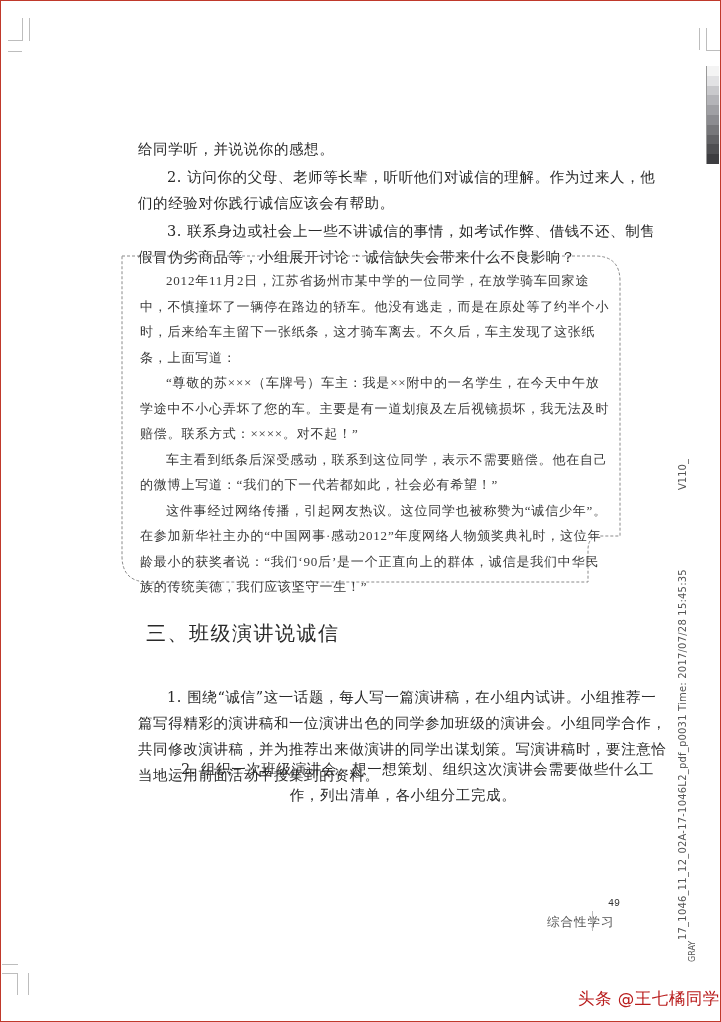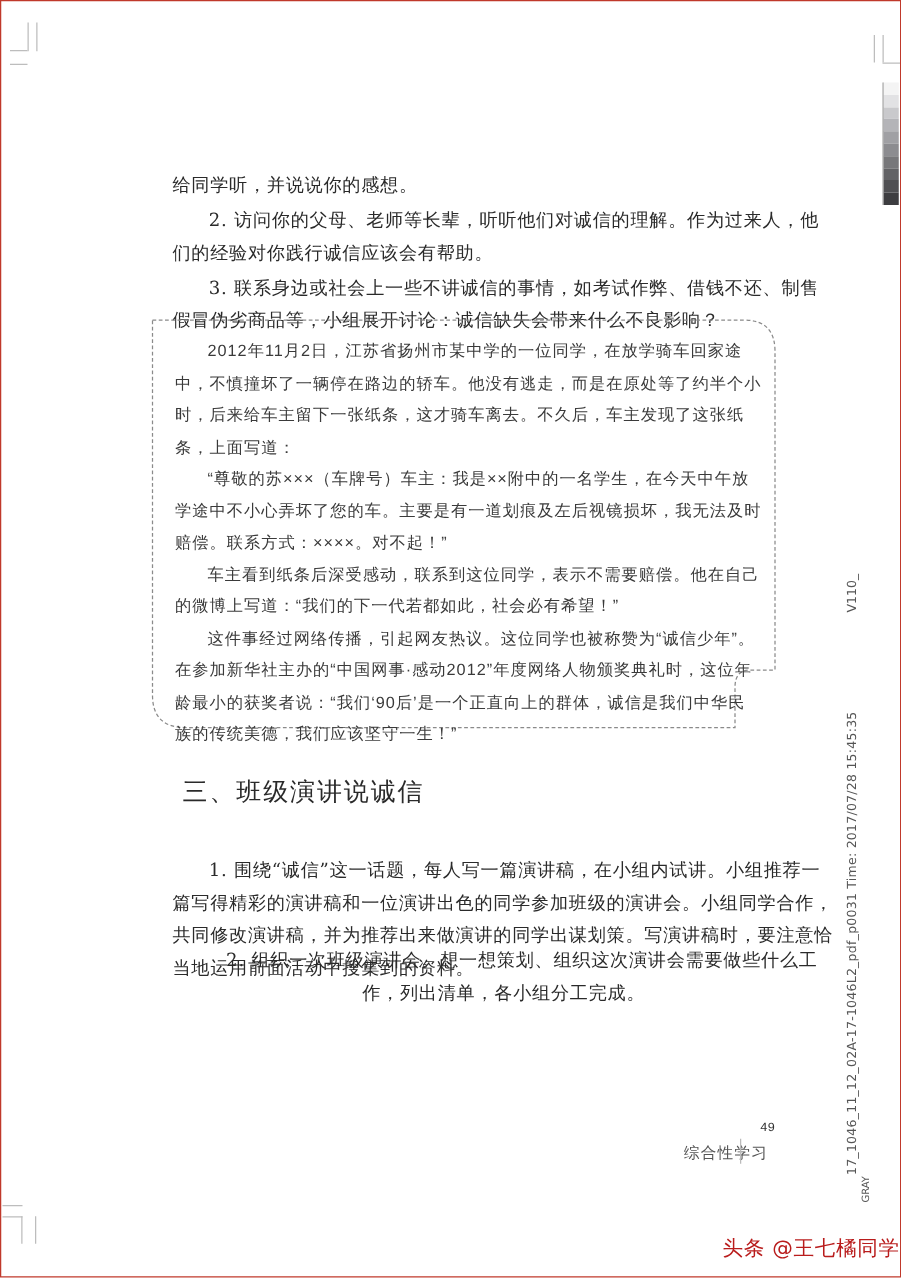--- a/index.html
+++ b/index.html
@@ -30,21 +30,21 @@
     color: #2a2a2a; margin: 16px;
   }
   .para.indent { text-indent: 2em; }
 
   .box {
     position: absolute; left: 120px; top: 254px; width: 505px; height: 330px;
   }
   .box svg { position: absolute; left: 0; top: 0; }
   .box-text {
     position: absolute; left: 20px; top: 14px; width: 470px;
-    font-family: Liberation Sans, sans-serif;
+    font-family: Liberation Serif, serif;
     font-size: 13px; line-height: 25.5px; letter-spacing: 0.8px; color: #3a3a3a;
   }
   .box-text p { margin: 0; text-indent: 2em; }
 
   .section-title {
     position: absolute; left: 146px; top: 620px;
     font-size: 20px; letter-spacing: 1.5px; color: #2a2a2a;
     font-family: "DejaVu Serif", "Liberation Serif", serif;
   }
 

